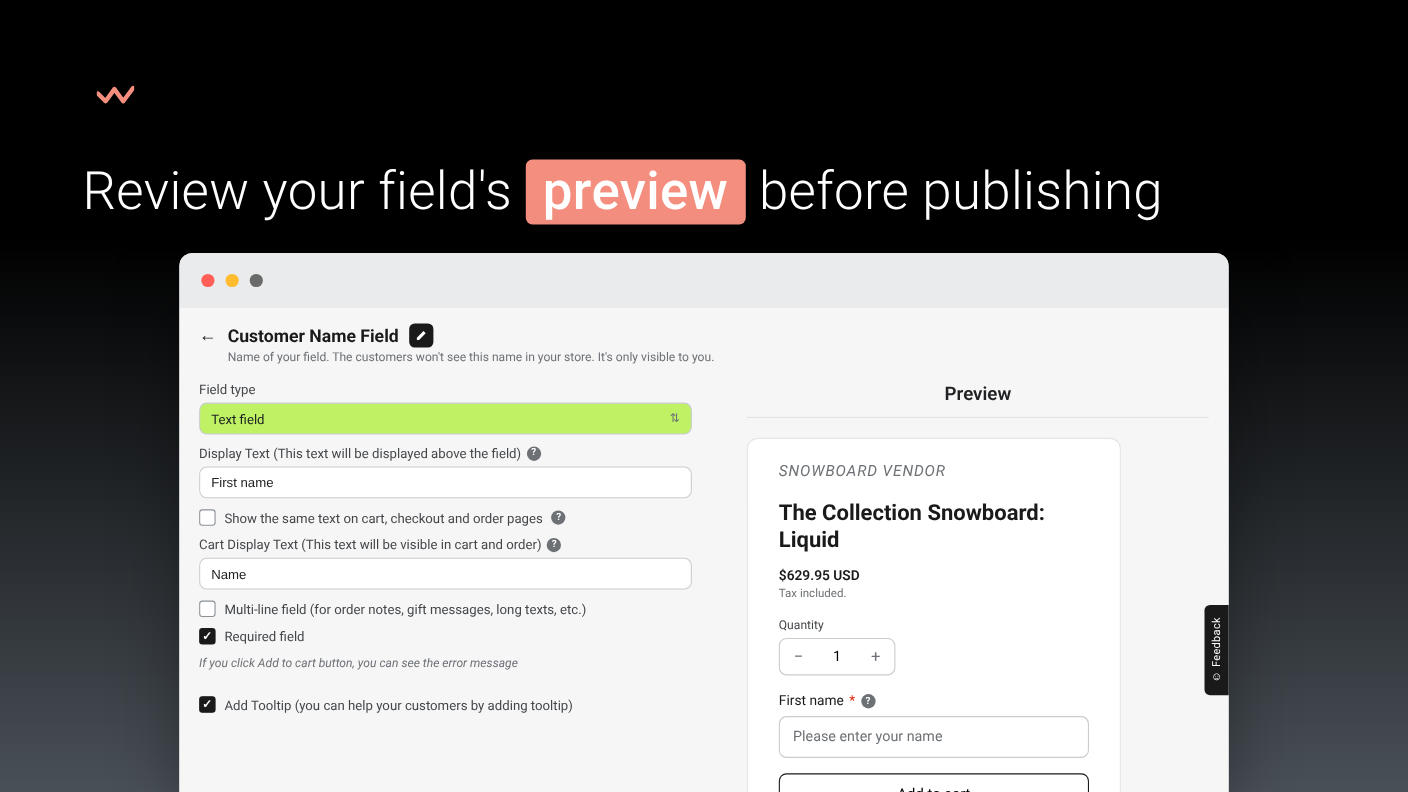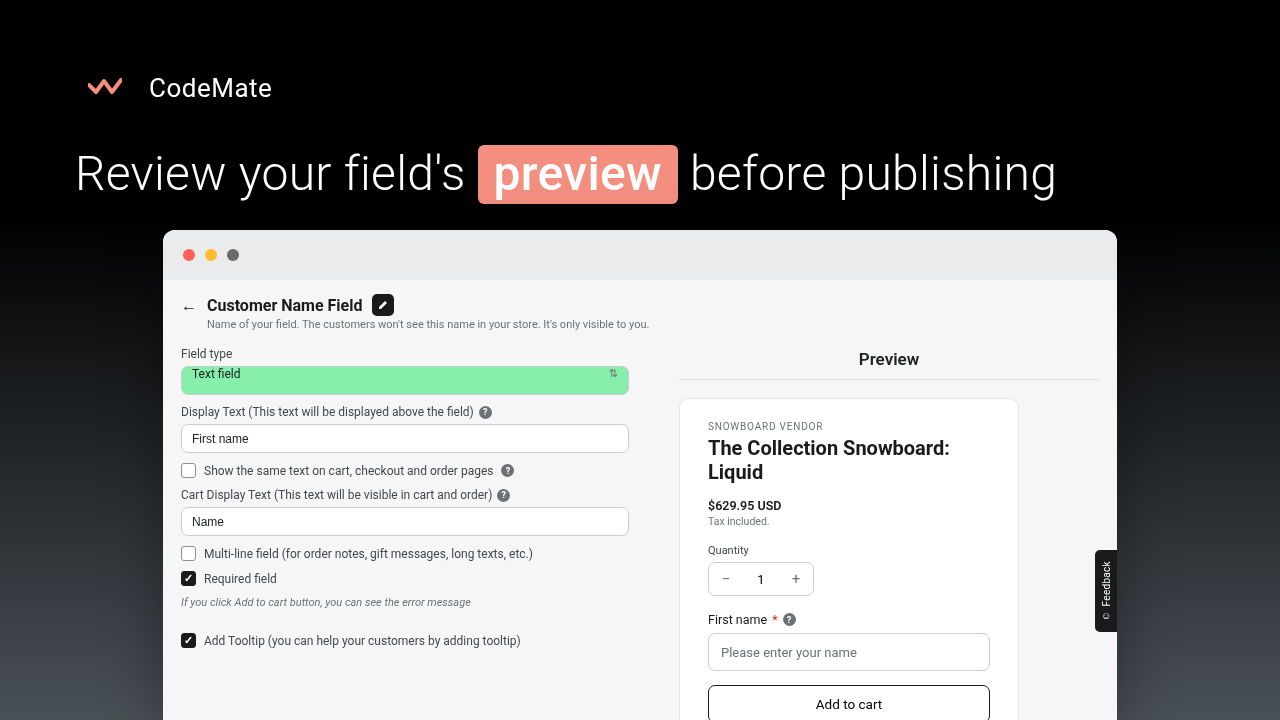--- a/index.html
+++ b/index.html
@@ -31,32 +31,32 @@
 .app-header { display: flex; align-items: center; gap: 10px; margin-bottom: 2px; }
 .back-arrow { font-size: 16px; color: #222; cursor: pointer; }
 .page-title { font-size: 16px; font-weight: 700; color: #1a1a1a; }
 .edit-btn { width: 22px; height: 22px; background: #1a1a1a; border-radius: 5px; display: flex; align-items: center; justify-content: center; }
 .subtitle { font-size: 11px; color: #6d7175; margin-left: 26px; margin-bottom: 14px; }
 .columns { display: flex; gap: 50px; flex: 1; overflow: hidden; }
 .left-col { width: 448px; padding-top: 2px; }
 .right-col { flex: 1; }
 .field-row { margin-bottom: 10px; }
 .field-label { font-size: 12px; color: #44474a; display: flex; align-items: center; gap: 5px; margin-bottom: 5px; }
-.select-box { width: 100%; height: 29px; border: 1px solid #c9cccf; border-radius: 7px; background: #86efac; padding: 0 10px; font-size: 12px; color: #202223; display: flex; align-items: flex-start; justify-content: space-between; }
+.select-box { width: 100%; height: 29px; border: 1px solid #c9cccf; border-radius: 7px; background: #bef264; padding: 0 10px; font-size: 12px; color: #202223; display: flex; align-items: center; justify-content: space-between; }
 .text-input { width: 100%; height: 29px; border: 1px solid #c9cccf; border-radius: 7px; background: #fff; padding: 0 10px; font-size: 12px; color: #202223; }
 .check-row { display: flex; align-items: center; gap: 8px; font-size: 12px; color: #44474a; margin-bottom: 10px; }
 .checkbox { width: 15px; height: 15px; border: 1px solid #8c9196; border-radius: 3px; background: #fff; flex-shrink: 0; }
 .checkbox.checked { background: #1a1a1a; border-color: #1a1a1a; display: flex; align-items: center; justify-content: center; }
 .checkbox.checked::after { content: "✓"; color: #fff; font-size: 11px; font-weight: 700; }
 .help-icon { width: 13px; height: 13px; border-radius: 50%; background: #6d7175; color: #fff; font-size: 9px; display: inline-flex; align-items: center; justify-content: center; font-weight: 700; }
 .hint-text { font-size: 11px; color: #6d7175; margin-top: 3px; font-style: italic; }
 .preview-title { text-align: center; font-size: 17px; font-weight: 600; color: #202223; padding: 4px 0 10px; }
 .preview-divider { border: none; border-top: 1px solid #e1e3e5; margin-bottom: 18px; }
 .preview-card { background: #fff; border: 1px solid #e5e5e5; border-radius: 10px; padding: 22px 28px; width: 340px; }
-.vendor { font-size: 10px; letter-spacing: 0.8px; color: #6d7175; margin-bottom: 4px; }
+.vendor { font-size: 14px; letter-spacing: 0.8px; color: #6d7175; margin-bottom: 17px; font-style: italic; }
 .prod-title { font-size: 20px; font-weight: 700; color: #1a1a1a; margin-bottom: 14px; line-height: 1.2; }
 .price { font-size: 12.5px; font-weight: 600; color: #1a1a1a; margin-bottom: 2px; }
 .tax { font-size: 10.5px; color: #6d7175; margin-bottom: 16px; }
 .qty-label { font-size: 11px; color: #44474a; margin-bottom: 5px; }
 .qty-box { display: inline-flex; align-items: center; border: 1px solid #c9cccf; border-radius: 7px; height: 34px; margin-bottom: 16px; }
 .qty-btn { width: 34px; height: 34px; display: flex; align-items: center; justify-content: center; font-size: 15px; color: #6d7175; cursor: pointer; }
 .qty-val { width: 36px; text-align: center; font-size: 13px; }
 .fn-row { display: flex; align-items: center; gap: 5px; font-size: 12.5px; color: #1a1a1a; margin-bottom: 6px; }
 .req-star { color: #d82c0d; }
 .prev-input { width: 100%; height: 38px; border: 1px solid #c9cccf; border-radius: 7px; padding: 0 12px; font-size: 13px; color: #6d7175; display: flex; align-items: center; margin-bottom: 14px; }
@@ -68,21 +68,20 @@
 </style>
 </head>
 <body>
 
 <div class="logo-row">
   <div class="logo-box">
     <svg class="logo-svg" viewBox="0 0 34 22">
       <path d="M1 8 L8 15 L16 4 L24 15 L33 3" stroke="#f48f80" stroke-width="4" fill="none" stroke-linecap="round" stroke-linejoin="round"></path>
     </svg>
   </div>
-  <div class="logo-text">CodeMate</div>
 </div>
 
 <div class="headline">
   <span>Review your field's </span><span class="highlight">preview</span><span> before publishing</span>
 </div>
 
 <div class="window">
   <div class="window-bar">
     <div class="dot r"></div>
     <div class="dot y"></div>

